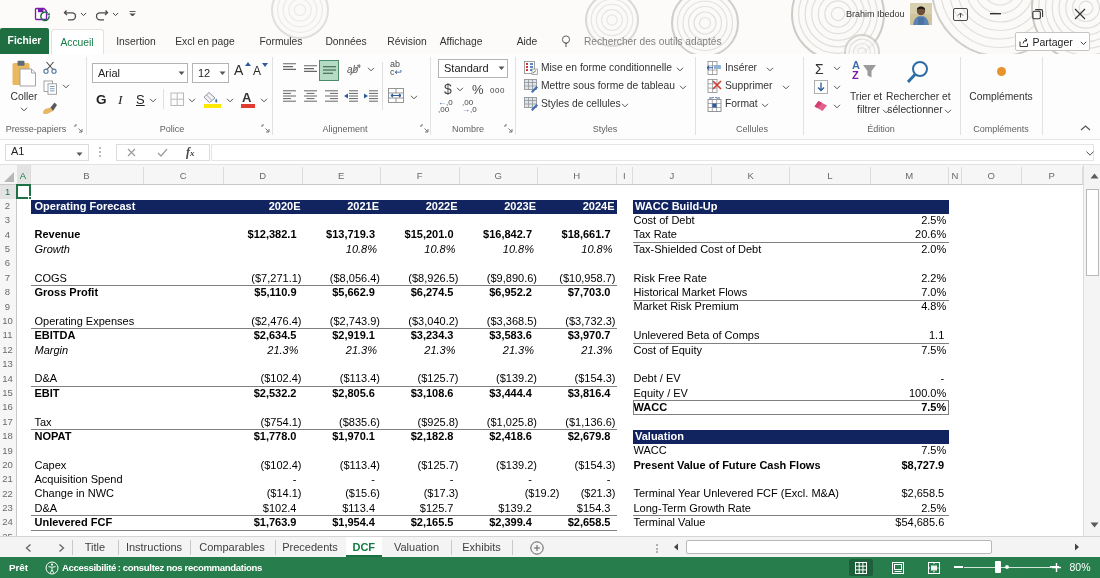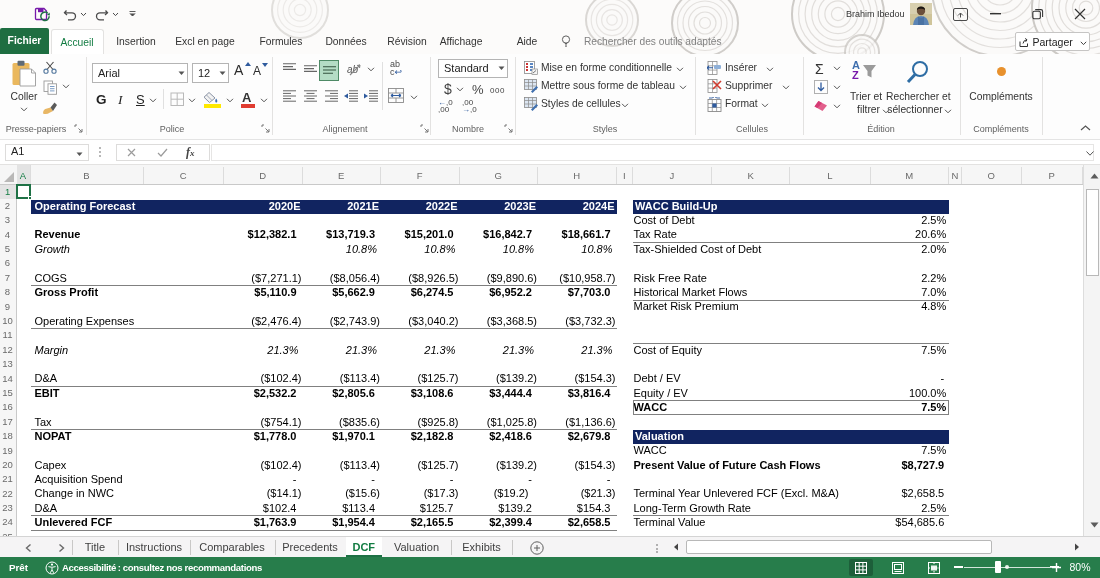--- a/index.html
+++ b/index.html
@@ -608,20 +608,30 @@
       <span class="c num" style="left:853.5px;width:75.75px">4.8%</span>
     </div>
 <div class="row" style="top:129.51px">
       <span class="c" style="left:17.5px">Operating Expenses</span>
       <span class="c num" style="left:207px;width:77.5px">($2,476.4)</span>
       <span class="c num" style="left:285.5px;width:77.5px">($2,743.9)</span>
       <span class="c num" style="left:364px;width:77.5px">($3,040.2)</span>
       <span class="c num" style="left:442.5px;width:77.5px">($3,368.5)</span>
       <span class="c num" style="left:521px;width:77.5px">($3,732.3)</span>
     </div>
+<div class="row" style="top:143.9px">
+      <span class="c b" style="left:17.5px">EBITDA</span>
+      <span class="c b num" style="left:207px;width:72.5px">$2,634.5</span>
+      <span class="c b num" style="left:285.5px;width:72.5px">$2,919.1</span>
+      <span class="c b num" style="left:364px;width:72.5px">$3,234.3</span>
+      <span class="c b num" style="left:442.5px;width:72.5px">$3,583.6</span>
+      <span class="c b num" style="left:521px;width:72.5px">$3,970.7</span>
+      <span class="c" style="left:616.5px">Unlevered Beta of Comps</span>
+      <span class="c num" style="left:853.5px;width:73.75px">1.1</span>
+    </div>
 <div class="row" style="top:158.29px">
       <span class="c i" style="left:17.5px">Margin</span>
       <span class="c i num" style="left:207px;width:74.5px">21.3%</span>
       <span class="c i num" style="left:285.5px;width:74.5px">21.3%</span>
       <span class="c i num" style="left:364px;width:74.5px">21.3%</span>
       <span class="c i num" style="left:442.5px;width:74.5px">21.3%</span>
       <span class="c i num" style="left:521px;width:74.5px">21.3%</span>
       <span class="c" style="left:616.5px">Cost of Equity</span>
       <span class="c num" style="left:853.5px;width:75.75px">7.5%</span>
     </div>
@@ -688,21 +698,21 @@
       <span class="c num" style="left:285.5px;width:72.5px">-</span>
       <span class="c num" style="left:364px;width:72.5px">-</span>
       <span class="c num" style="left:442.5px;width:72.5px">-</span>
       <span class="c num" style="left:521px;width:72.5px">-</span>
     </div>
 <div class="row" style="top:302.19px">
       <span class="c" style="left:17.5px">Change in NWC</span>
       <span class="c num" style="left:207px;width:77.5px">($14.1)</span>
       <span class="c num" style="left:285.5px;width:77.5px">($15.6)</span>
       <span class="c num" style="left:364px;width:77.5px">($17.3)</span>
-      <span class="c num" style="left:434px;width:77.5px">($19.2)</span>
+      <span class="c num" style="left:465px;width:77.5px">($19.2)</span>
       <span class="c num" style="left:521px;width:77.5px">($21.3)</span>
       <span class="c" style="left:616.5px">Terminal Year Unlevered FCF (Excl. M&amp;A)</span>
       <span class="c num" style="left:853.5px;width:73.75px">$2,658.5</span>
     </div>
 <div class="row" style="top:316.58px">
       <span class="c" style="left:17.5px">D&amp;A</span>
       <span class="c num" style="left:207px;width:72.5px">$102.4</span>
       <span class="c num" style="left:285.5px;width:72.5px">$113.4</span>
       <span class="c num" style="left:364px;width:72.5px">$125.7</span>
       <span class="c num" style="left:442.5px;width:72.5px">$139.2</span>

